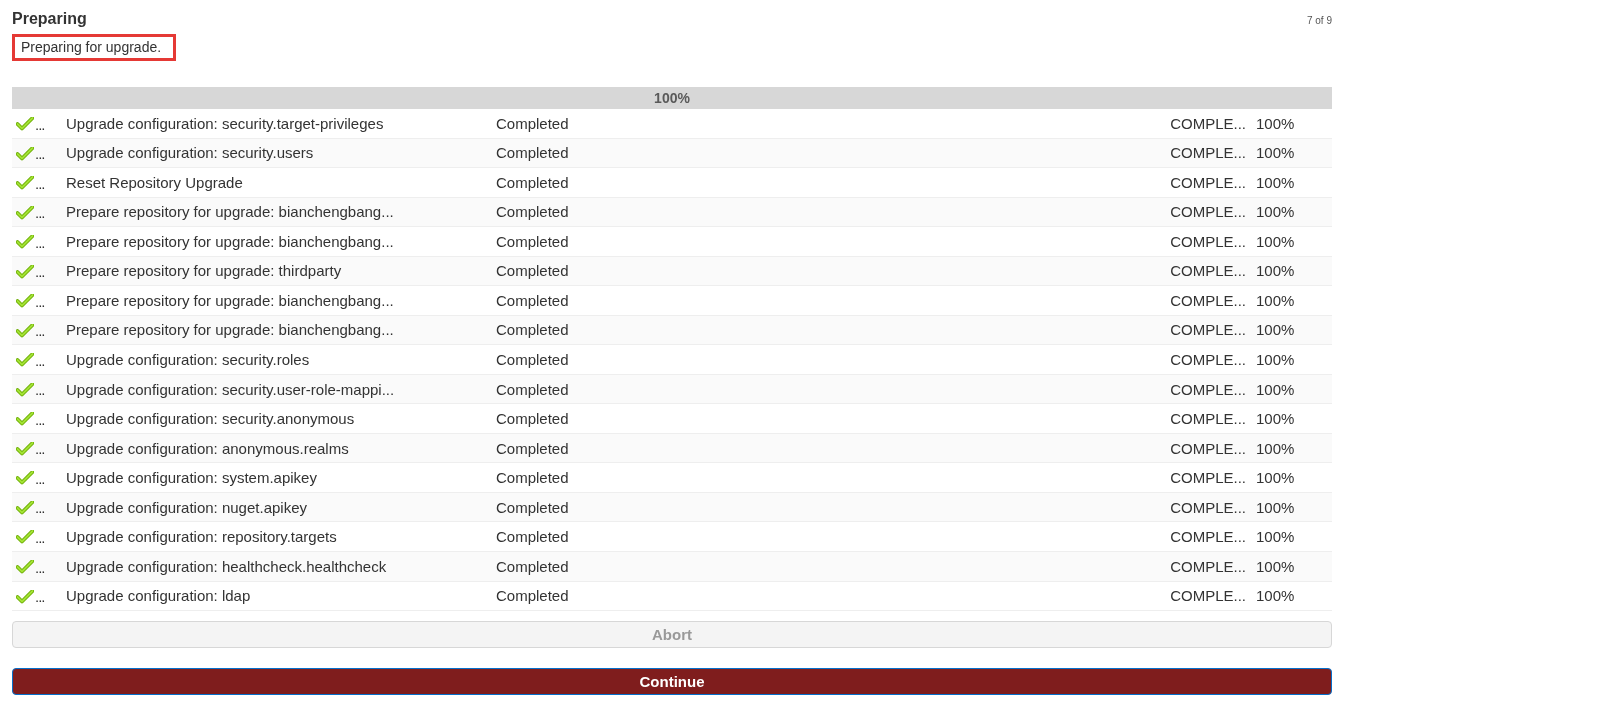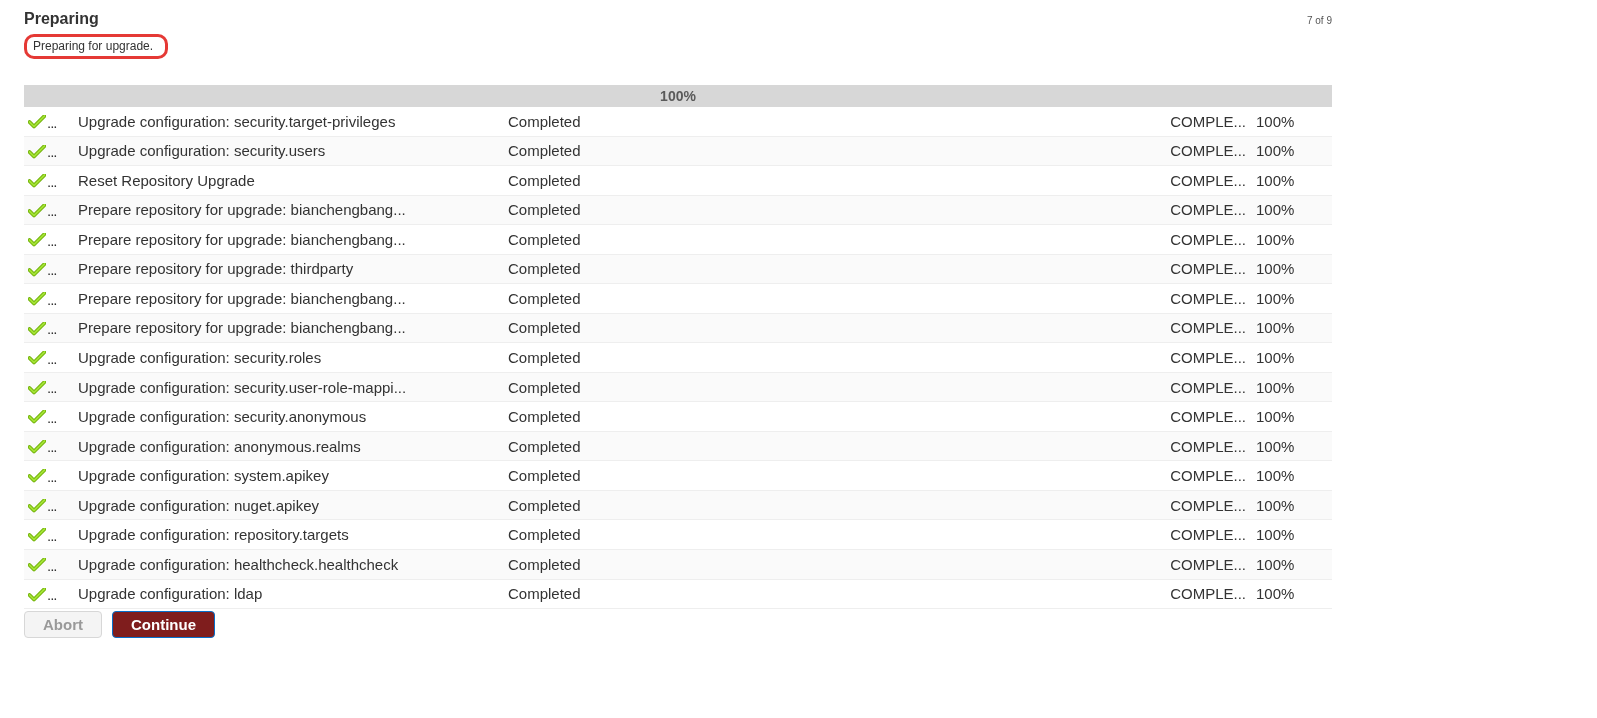--- a/index.html
+++ b/index.html
@@ -6,44 +6,44 @@
     margin: 0;
     padding: 0;
     font-family: "Segoe UI", "Helvetica Neue", Arial, sans-serif;
     font-size: 15px;
     color: #333;
     background: #fff;
   }
   .page {
     width: 1344px;
     box-sizing: border-box;
-    padding: 10px 12px 20px 24px;
+    padding: 10px 12px 20px 12px;
   }
   .header-row {
     display: flex;
     justify-content: space-between;
     align-items: baseline;
   }
   .header-title {
     font-weight: 700;
     font-size: 16px;
   }
   .step-counter {
     font-size: 10px;
     color: #555;
   }
   .subtitle-row {
     margin-top: 6px;
   }
   .subtitle-box {
     display: inline-block;
     border: 3px solid #e53935;
-    border-radius: 10px;
+    border-radius: 0;
     padding: 2px 12px 3px 6px;
-    font-size: 12px;
+    font-size: 14px;
     color: #333;
   }
   .progress-wrap {
     margin-top: 26px;
   }
   .progress-bar {
     background: #d7d7d7;
     height: 22px;
     line-height: 22px;
     color: #5a5a5a;
@@ -83,23 +83,24 @@
     height: 14px;
   }
   .ellipsis-ico {
     color: #333;
     font-size: 15px;
     letter-spacing: -1px;
     vertical-align: middle;
     margin-left: 1px;
   }
   .footer-row {
-    margin-top: 2px;
+    margin-top: 10px;
     display: flex;
-    gap: 10px;
+    gap: 20px;
+    flex-direction: column;
   }
   .btn {
     display: inline-flex;
     align-items: center;
     justify-content: center;
     padding: 4px 18px;
     border-radius: 4px;
     font-size: 15px;
     font-weight: 700;
     cursor: pointer;

